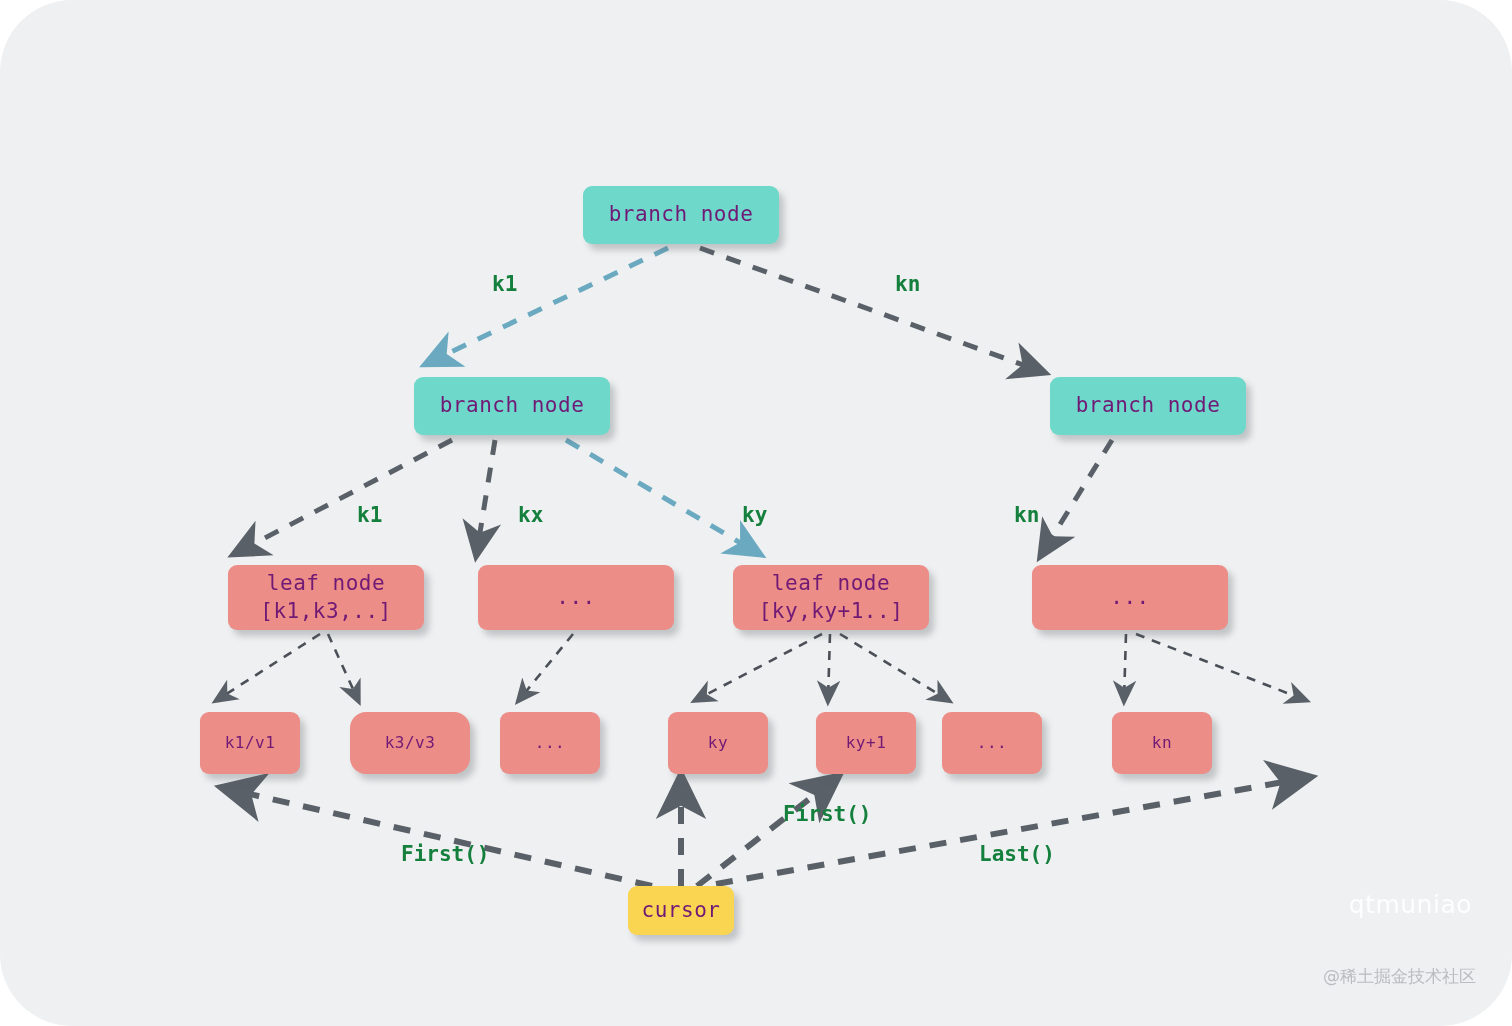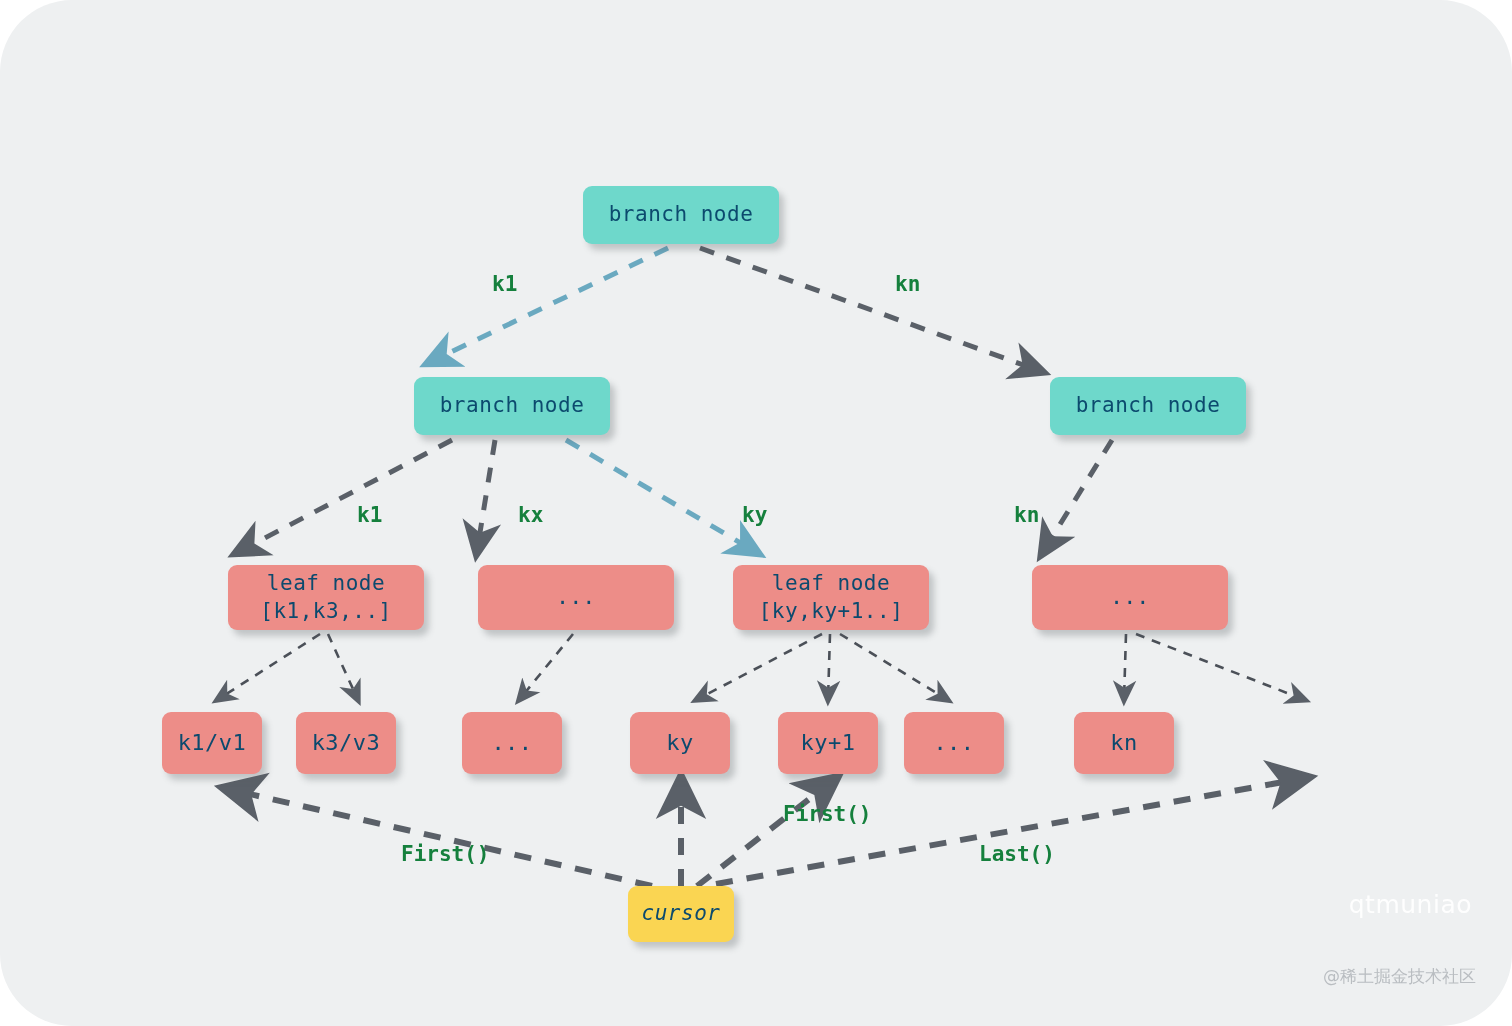--- a/index.html
+++ b/index.html
@@ -11,29 +11,29 @@
   }
   #svg{position:absolute;left:0;top:0;width:1512px;height:1026px;}
   .title{
     position:absolute;left:0;top:26px;width:1512px;text-align:center;
     font-family:"DejaVu Sans",sans-serif;font-size:46px;font-weight:700;
     color:#5b6066;letter-spacing:1px;
   }
   .node{
     position:absolute;box-sizing:border-box;
     display:flex;flex-direction:column;align-items:center;justify-content:center;
-    border-radius:9px;color:#0c4a6e;
+    border-radius:9px;color:#701a75;
     font-family:"DejaVu Sans Mono","Liberation Mono",monospace;
     font-size:21px;line-height:1.30;letter-spacing:0.5px;
     box-shadow:5px 6px 6px rgba(90,95,100,0.30);
     white-space:pre;
   }
   .node.branch{background:#6ed8cb;}
   .node.leaf{background:#ed8d88;}
-  .node.val{background:#ed8d88;font-size:22px;}
+  .node.val{background:#ed8d88;font-size:16px;margin-left:38px;}
   .node.cursor{background:#fad552;font-size:21px;}
   .node .l2{font-size:21px;}
   .edge-label{
     position:absolute;
     font-family:"DejaVu Sans Mono","Liberation Mono",monospace;
     font-size:21px;font-weight:700;color:#15803d;white-space:pre;
   }
   .wm1{
     position:absolute;right:40px;top:890px;
     font-family:"DejaVu Sans",sans-serif;font-size:25px;
@@ -115,40 +115,40 @@
     <span>leaf node</span>
     <span class="l2">[ky,ky+1..]</span>
   </div>
   <div class="node leaf" style="left:1032px;top:565px;width:196px;height:65px;">
     <span>...</span>
   </div>
 
   <div class="node val" style="left:162px;top:712px;width:100px;height:62px;">
     <span>k1/v1</span>
   </div>
-  <div class="node val" style="left:296px;top:712px;width:100px;height:62px;">
+  <div class="node val" style="left:312px;top:712px;width:120px;height:62px;border-radius:16px;">
     <span>k3/v3</span>
   </div>
   <div class="node val" style="left:462px;top:712px;width:100px;height:62px;">
     <span>...</span>
   </div>
   <div class="node val" style="left:630px;top:712px;width:100px;height:62px;">
     <span>ky</span>
   </div>
   <div class="node val" style="left:778px;top:712px;width:100px;height:62px;">
     <span>ky+1</span>
   </div>
   <div class="node val" style="left:904px;top:712px;width:100px;height:62px;">
     <span>...</span>
   </div>
   <div class="node val" style="left:1074px;top:712px;width:100px;height:62px;">
     <span>kn</span>
   </div>
 
-  <div class="node cursor" style="left:628px;top:886px;width:106px;height:56px;font-style:italic;">
+  <div class="node cursor" style="left:628px;top:886px;width:106px;height:49px;">
     <span>cursor</span>
   </div>
 
   <div class="edge-label" style="left:492px;top:272px;">k1</div>
   <div class="edge-label" style="left:895px;top:272px;">kn</div>
   <div class="edge-label" style="left:357px;top:503px;">k1</div>
   <div class="edge-label" style="left:518px;top:503px;">kx</div>
   <div class="edge-label" style="left:742px;top:503px;">ky</div>
   <div class="edge-label" style="left:1014px;top:503px;">kn</div>
   <div class="edge-label" style="left:401px;top:842px;">First()</div>

